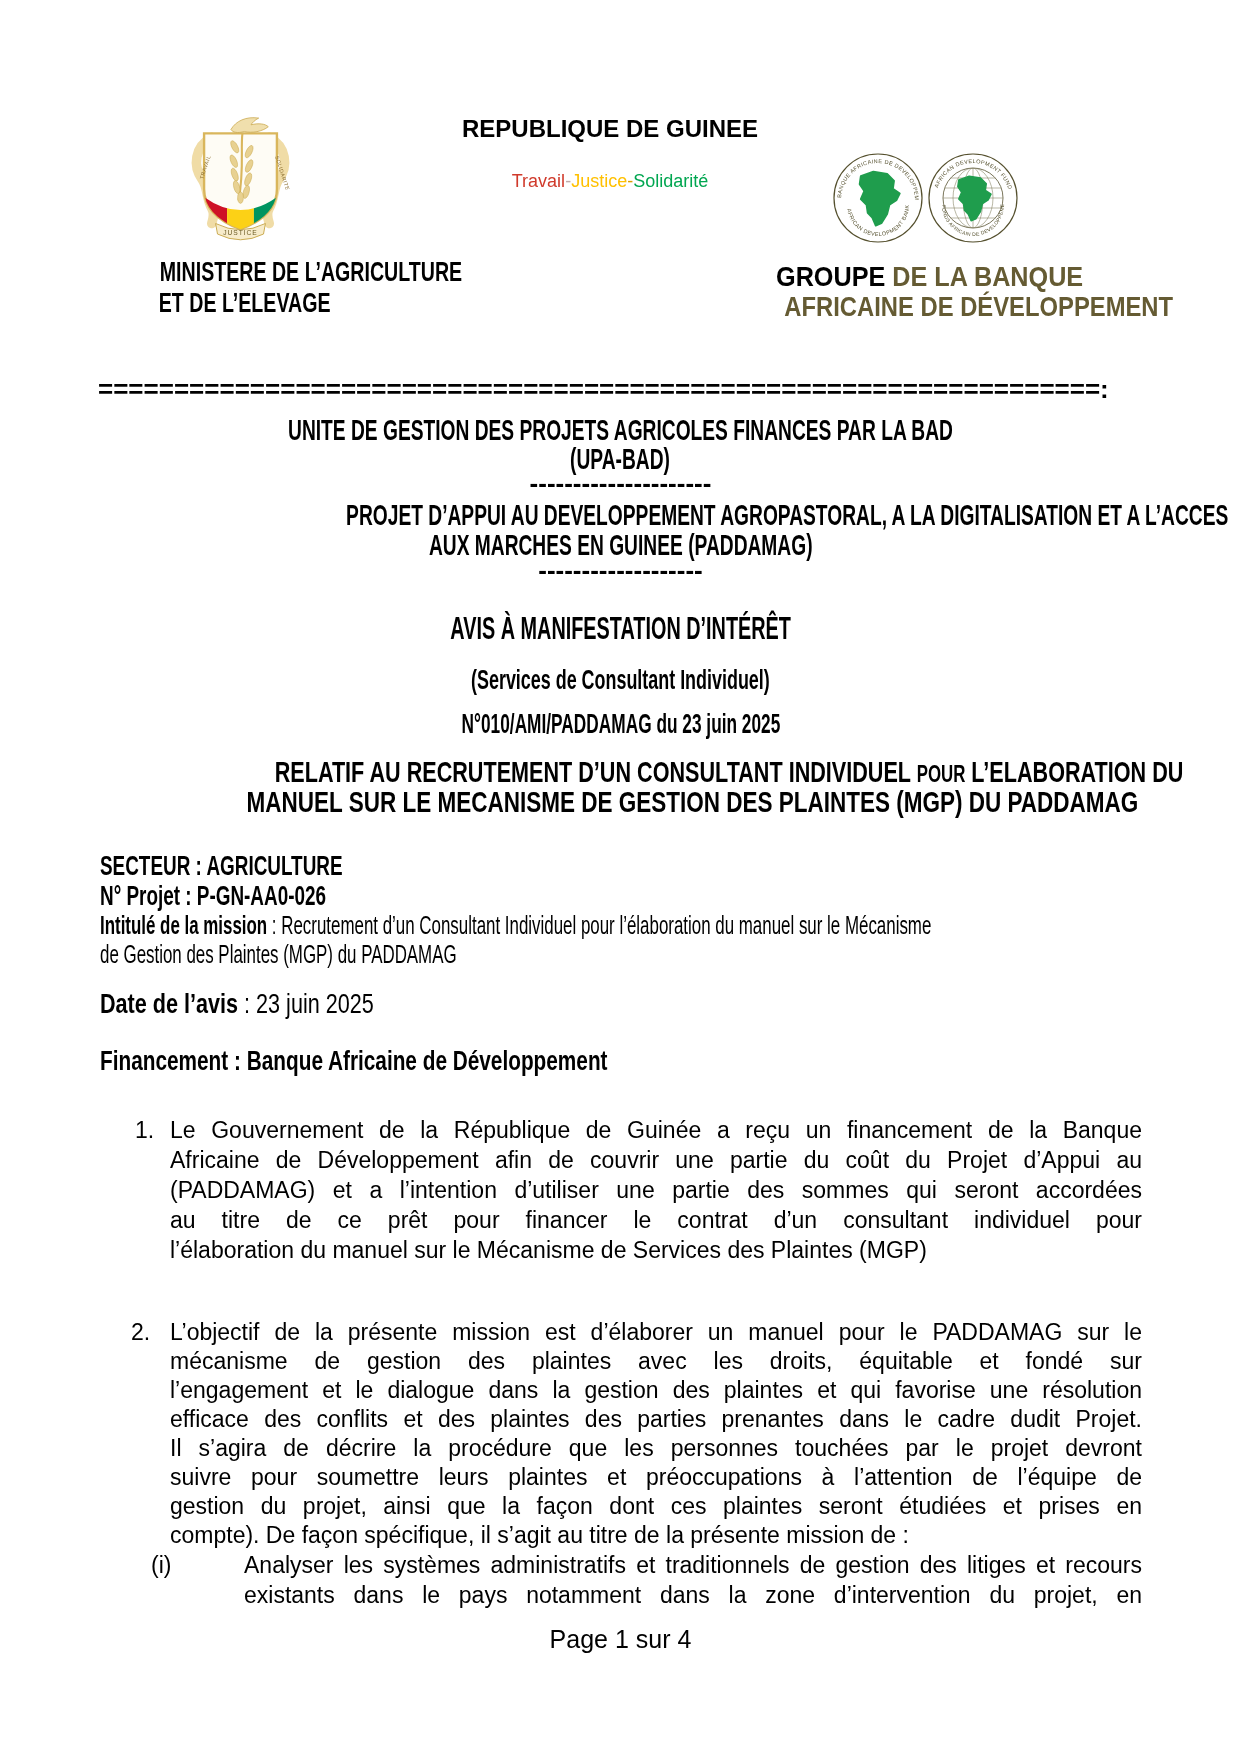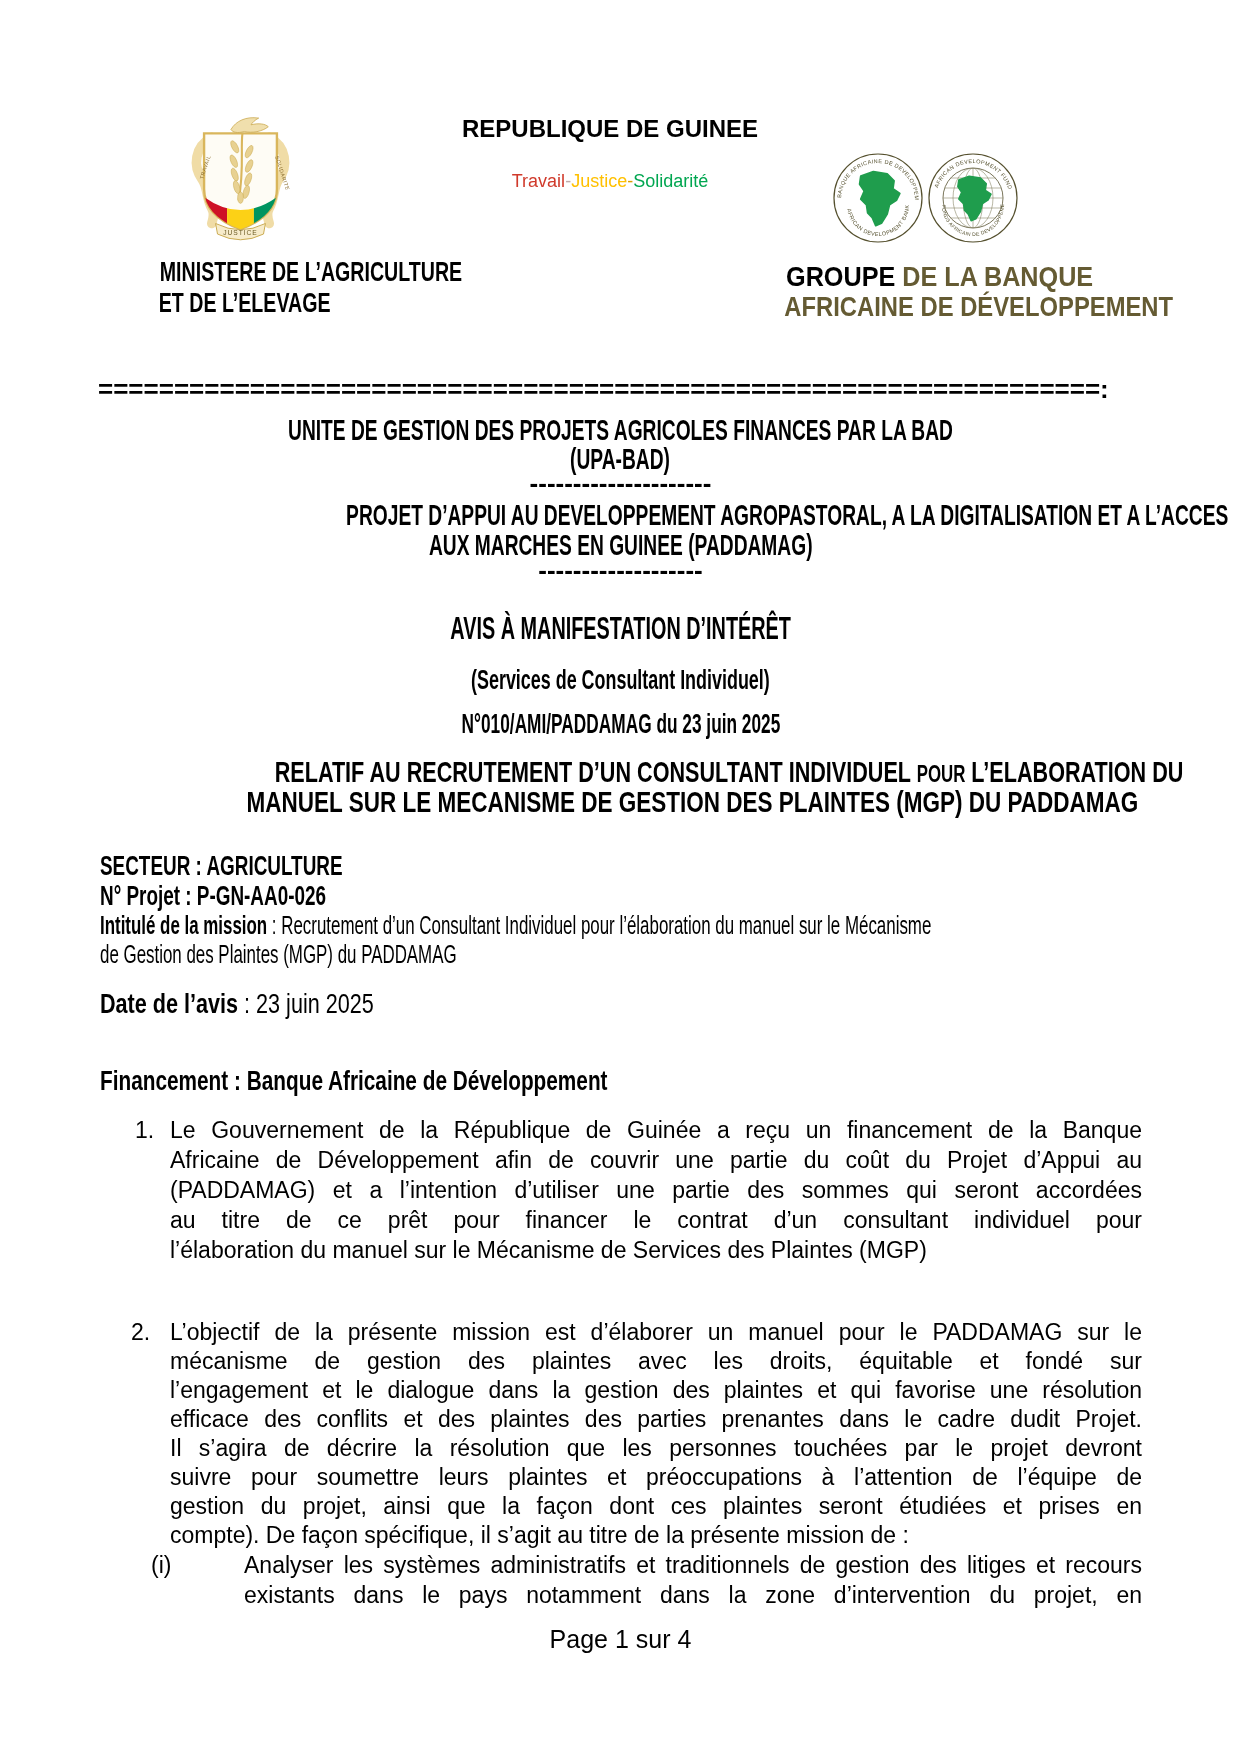--- a/index.html
+++ b/index.html
@@ -126,21 +126,21 @@
       <use href="#africa" transform="translate(140,48) scale(0.95)" fill="#1F9D4D" stroke="#1F9D4D" stroke-width="1.5" stroke-linejoin="round"></use>
       <text font-size="5.5" fill="#55502E" letter-spacing="0.4">
         <textPath href="#tp3" startOffset="12">AFRICAN DEVELOPMENT FUND</textPath>
       </text>
       <text font-size="5" fill="#55502E" letter-spacing="0.3">
         <textPath href="#tp4" startOffset="0">FONDS AFRICAIN DE DEVELOPPEMENT</textPath>
       </text>
     </svg>
   </div>
 
-  <div class="abs h24 b" style="left:750px;top:262px;width:360px;text-align:right;line-height:30px;">
+  <div class="abs h24 b" style="left:750px;top:262px;width:360px;text-align:center;line-height:30px;">
     <div><span class="sx" style="--s:.90">
       <span style="color:#000;">GROUPE</span><span class="olive"> DE LA BANQUE</span>
     </span></div>
     <div><span class="sx olive" style="--s:.85">AFRICAINE DE DÉVELOPPEMENT</span></div>
   </div>
 
   <div class="abs sep" style="top:372px;">==================================================================:</div>
 
   <div class="abs ctr h30 b" style="top:413px;"><span class="sx">UNITE DE GESTION DES PROJETS AGRICOLES FINANCES PAR LA BAD</span></div>
   <div class="abs ctr h30 b" style="top:442px;"><span class="sx">(UPA-BAD)</span></div>
@@ -161,38 +161,38 @@
   <div class="abs h27 b" style="left:100px;top:851px;"><span class="sxl" style="--s:.70">SECTEUR : AGRICULTURE</span></div>
   <div class="abs h27 b" style="left:100px;top:881px;"><span class="sxl" style="--s:.70">N° Projet : P-GN-AA0-026</span></div>
 
   <div class="abs h26" style="left:100px;top:911px;line-height:29px;">
     <div><span class="sxl" style="--s:.65"><span class="b">Intitulé de la mission</span><span> : Recrutement d’un Consultant Individuel pour l’élaboration du manuel sur le Mécanisme</span></span></div>
     <div><span class="sxl" style="--s:.65">de Gestion des Plaintes (MGP) du PADDAMAG</span></div>
   </div>
 
   <div class="abs h27" style="left:100px;top:989px;"><span class="sxl" style="--s:.80"><span class="b">Date de l’avis</span><span> : 23 juin 2025</span></span></div>
 
-  <div class="abs h27 b" style="left:100px;top:1046px;margin-top:20px;"><span class="sxl" style="--s:.77">Financement : Banque Africaine de Développement</span></div>
+  <div class="abs h27 b" style="left:100px;top:1046px;"><span class="sxl" style="--s:.77">Financement : Banque Africaine de Développement</span></div>
 
   <div class="abs h23" style="left:135px;top:1115px;">1.</div>
   <div class="abs para" style="left:170px;top:1115px;width:972px;">
     <div class="pl">Le Gouvernement de la République de Guinée a reçu un financement de la Banque</div>
     <div class="pl">Africaine de Développement afin de couvrir une partie du coût du Projet d’Appui au</div>
     <div class="pl">(PADDAMAG) et a l’intention d’utiliser une partie des sommes qui seront accordées</div>
     <div class="pl">au titre de ce prêt pour financer le contrat d’un consultant individuel pour</div>
     <div class="pl pl-last" style="text-align:left;text-align-last:left;">l’élaboration du manuel sur le Mécanisme de Services des Plaintes (MGP)</div>
   </div>
 
   <div class="abs h23" style="left:131px;top:1318px;line-height:29px;">2.</div>
   <div class="abs para p2" style="left:170px;top:1318px;width:972px;">
     <div class="pl">L’objectif de la présente mission est d’élaborer un manuel pour le PADDAMAG sur le</div>
     <div class="pl">mécanisme de gestion des plaintes avec les droits, équitable et fondé sur</div>
     <div class="pl">l’engagement et le dialogue dans la gestion des plaintes et qui favorise une résolution</div>
     <div class="pl">efficace des conflits et des plaintes des parties prenantes dans le cadre dudit Projet.</div>
-    <div class="pl">Il s’agira de décrire la résolution que les personnes touchées par le projet devront</div>
+    <div class="pl">Il s’agira de décrire la procédure que les personnes touchées par le projet devront</div>
     <div class="pl">suivre pour soumettre leurs plaintes et préoccupations à l’attention de l’équipe de</div>
     <div class="pl">gestion du projet, ainsi que la façon dont ces plaintes seront étudiées et prises en</div>
     <div class="pl pl-last" style="text-align:left;text-align-last:left;">compte). De façon spécifique, il s’agit au titre de la présente mission de :</div>
   </div>
 
   <div class="abs h23" style="left:151px;top:1550px;">(i)</div>
   <div class="abs para" style="left:244px;top:1550px;width:898px;">
     <div class="pl">Analyser les systèmes administratifs et traditionnels de gestion des litiges et recours</div>
     <div class="pl">existants dans le pays notamment dans la zone d’intervention du projet, en</div>
   </div>

